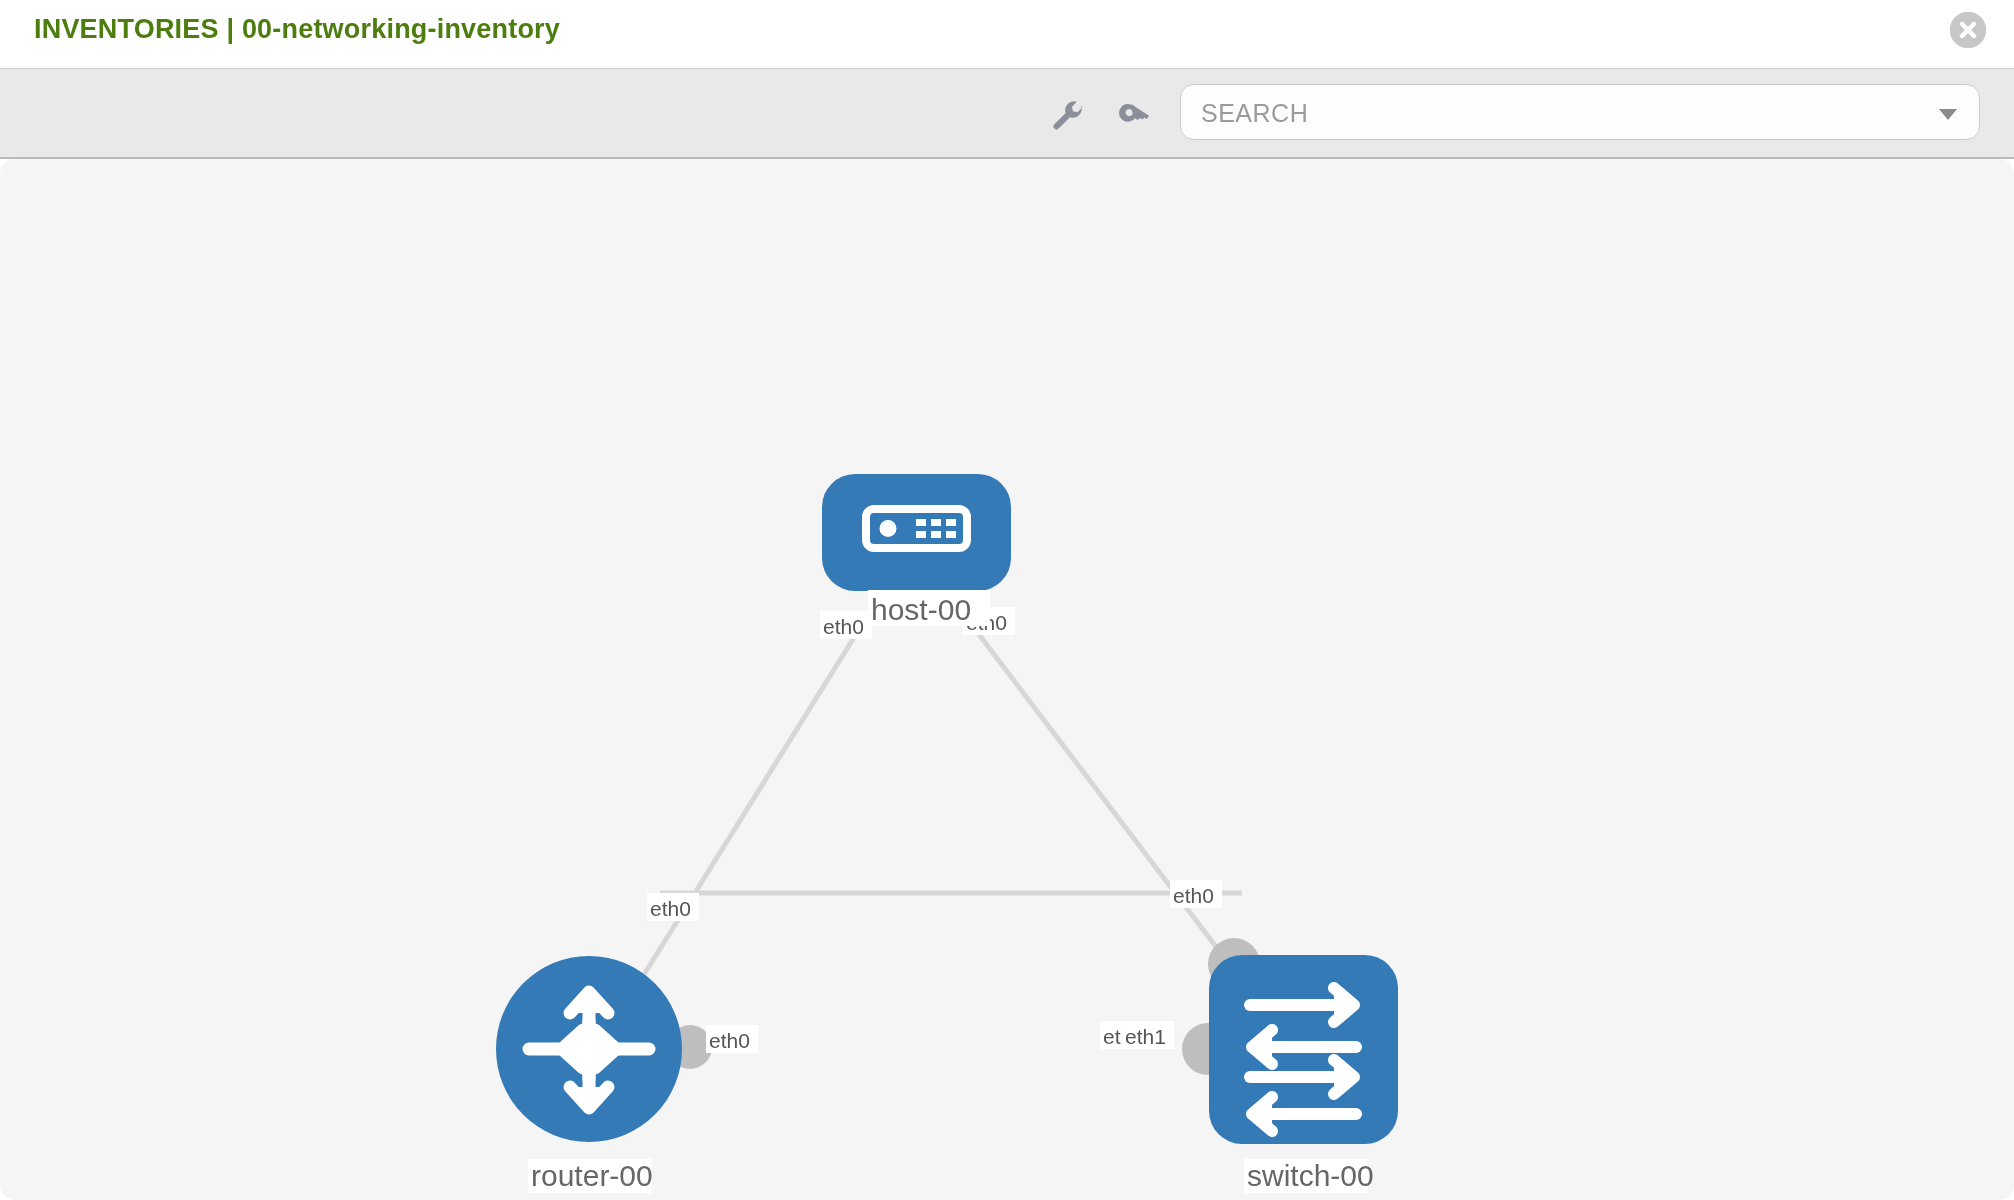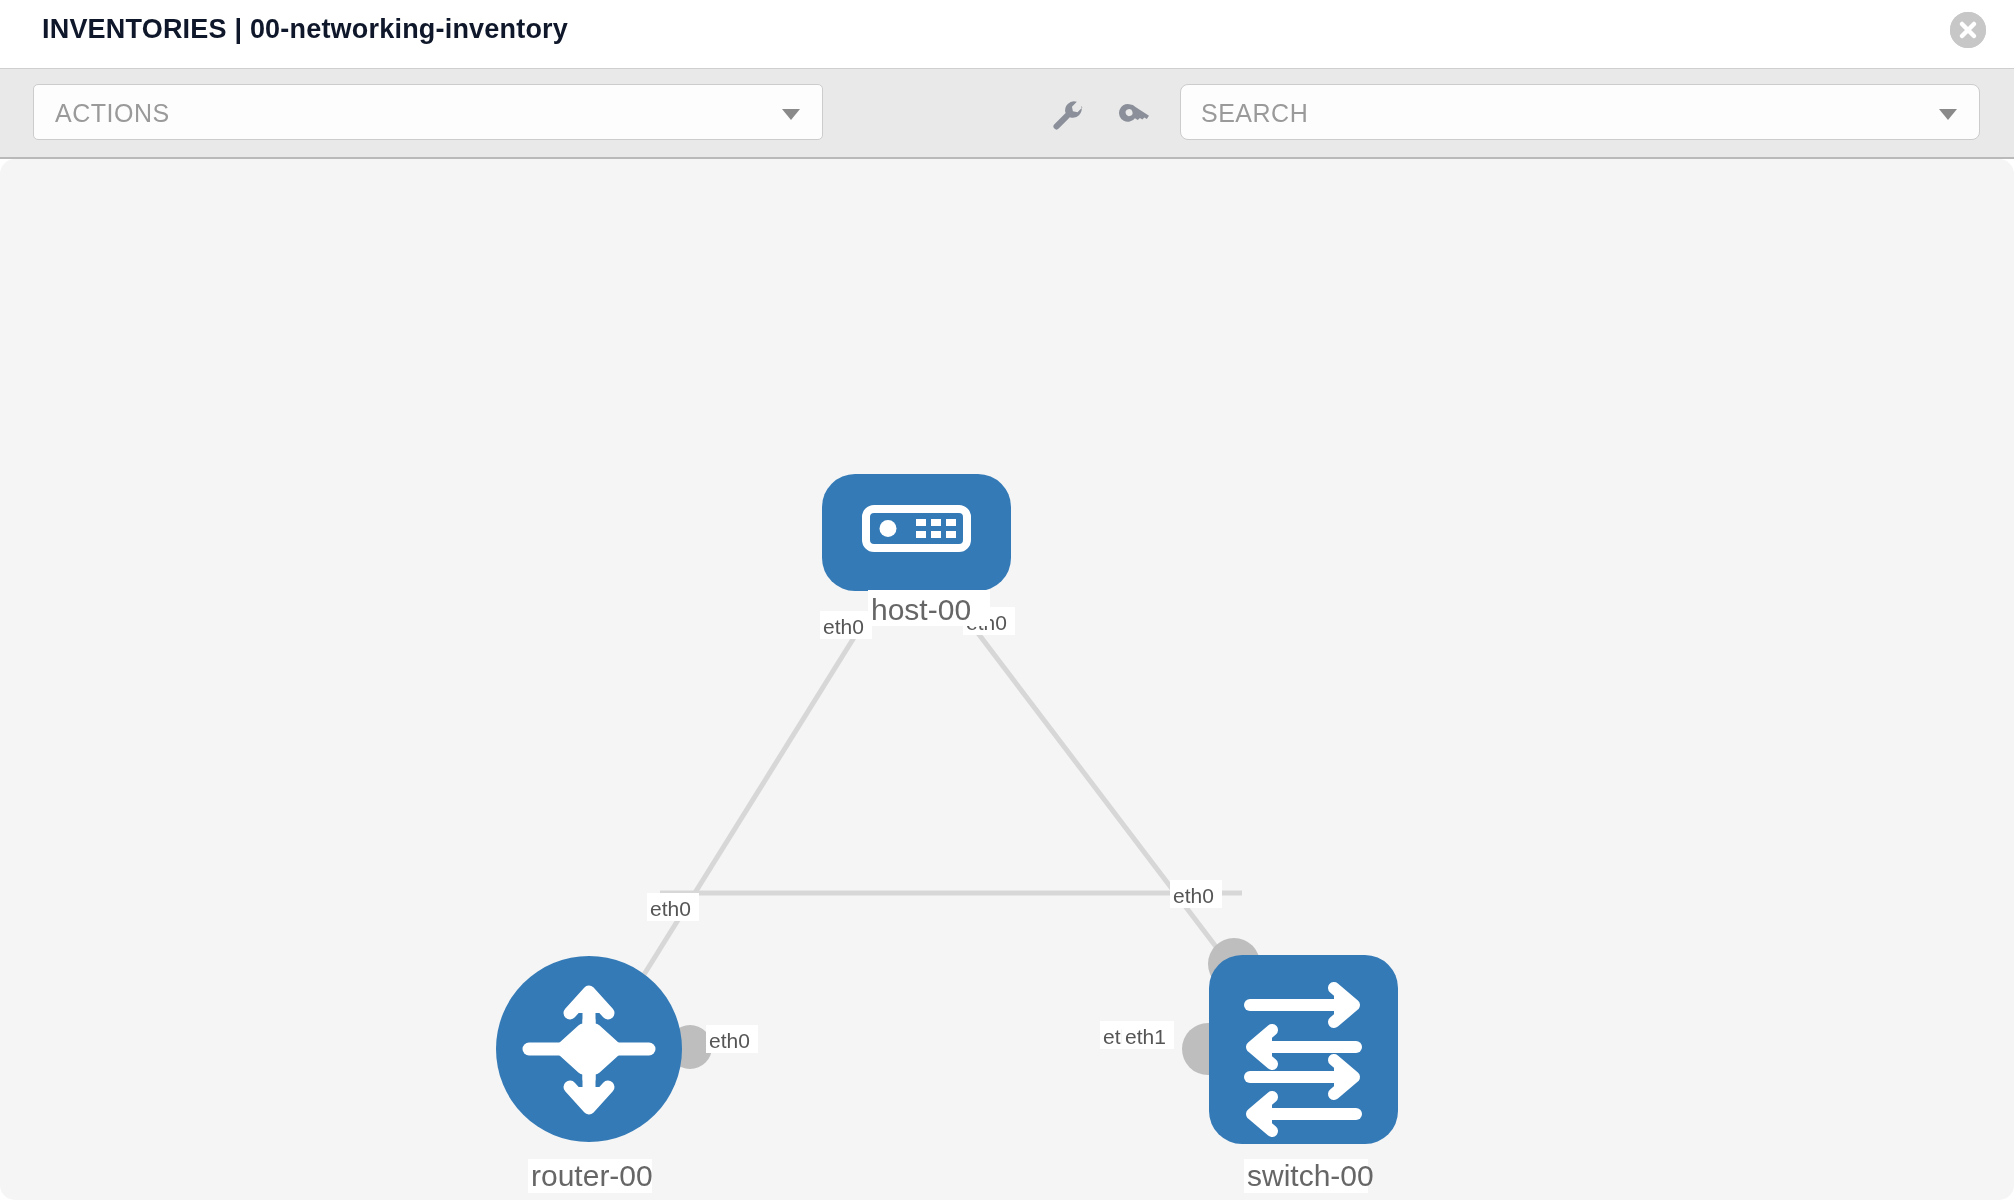--- a/index.html
+++ b/index.html
@@ -28,24 +28,23 @@
     height: 68px;
     background: #ffffff;
     flex: 0 0 auto;
   }
   #breadcrumb-title {
     position: absolute;
     left: 34px;
     top: 14px;
     font-size: 27px;
     font-weight: bold;
-    color: #0f172a;
+    color: #4d7c0f;
     letter-spacing: 0.2px;
     white-space: nowrap;
-    margin-left: 8px;
   }
   #close-button {
     position: absolute;
     right: 28px;
     top: 12px;
     width: 36px;
     height: 36px;
     border-radius: 50%;
     background: #c7c7c7;
     cursor: pointer;
@@ -107,21 +106,21 @@
     cursor: pointer;
   }
   #search-select {
     position: absolute;
     left: 1180px;
     top: 15px;
     width: 800px;
     height: 56px;
     background: #fdfdfd;
     border: 1px solid #cccccc;
-    border-radius: 8px;
+    border-radius: 14px;
     box-sizing: border-box;
     cursor: text;
   }
   #search-label {
     position: absolute;
     left: 20px;
     top: 14px;
     font-size: 25px;
     color: #9a9a9a;
     letter-spacing: 0.5px;
@@ -170,24 +169,20 @@
     <div id="close-button">
       <svg width="36" height="36" viewBox="0 0 36 36" aria-hidden="true">
         <circle cx="18" cy="18" r="18" fill="#c7c7c7"></circle>
         <path d="M12 12 L24 24 M24 12 L12 24" stroke="#ffffff" stroke-width="4.5" stroke-linecap="round"></path>
       </svg>
     </div>
   </div>
 
   <div id="toolbar">
 
-    <div id="actions-select">
-      <div id="actions-label">ACTIONS</div>
-      <div class="caret-down"></div>
-    </div>
 
     <div id="wrench-icon-btn">
       <svg width="38" height="38" viewBox="0 0 24 24" aria-hidden="true">
         <path d="M20.3 5.1a5.6 5.6 0 0 1-7.1 7.1l-1.1 1.1 -6.0 6.0a1.9 1.9 0 1 1-2.7-2.7l6.0-6.0 1.1-1.1a5.6 5.6 0 0 1 7.1-7.1l-3.1 3.1 0.6 2.9 2.9 0.6 3.1-3.1z" fill="#8b8f99"></path>
       </svg>
     </div>
 
     <div id="key-icon-btn">
       <svg width="38" height="38" viewBox="0 0 24 24" aria-hidden="true">
         <path d="M9.5 3.2a5.6 5.6 0 1 0 1.7 9.4l1.5 1.5 1.6-1.0 1.3 1.3 1.5-1.0 1.3 1.3 1.8-1.8 -7.0-7.0A5.6 5.6 0 0 0 9.5 3.2z m-1.2 3.0a2.2 2.2 0 1 1 0 4.4 2.2 2.2 0 0 1 0-4.4z" fill="#8b8f99" transform="rotate(-12 12 12)"></path>

